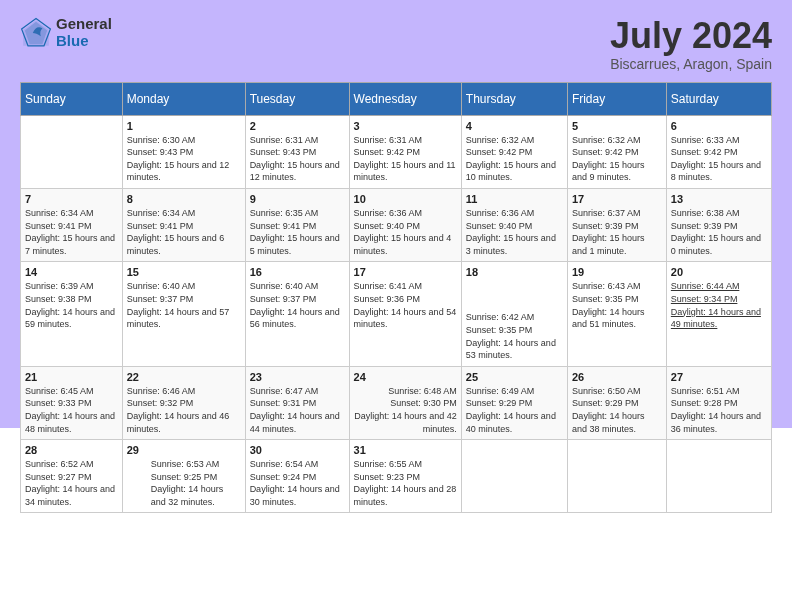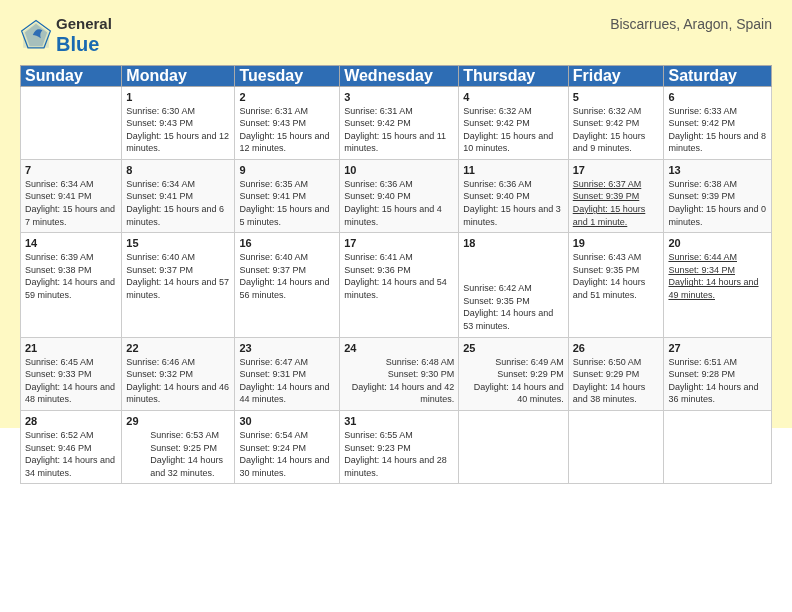--- a/index.html
+++ b/index.html
@@ -6,21 +6,21 @@
     body {
       font-family: Arial, sans-serif;
       background: #fff;
       width: 792px;
       height: 612px;
       overflow: hidden;
     }
     .page {
       width: 792px;
       height: 428px;
-      background: #fef9c3;
+      background: #c4b5fd;
       padding: 16px 20px 12px 20px;
     }
     .header {
       display: flex;
       justify-content: space-between;
       align-items: flex-start;
       margin-bottom: 10px;
     }
     .logo {
       display: flex;
@@ -31,21 +31,21 @@
       display: flex;
       flex-direction: column;
       line-height: 1.1;
     }
     .logo-general {
       font-size: 15px;
       font-weight: bold;
       color: #333;
     }
     .logo-blue {
-      font-size: 20px;
+      font-size: 15px;
       font-weight: bold;
       color: #1a6ab1;
     }
     .logo-icon {
       width: 32px;
       height: 32px;
     }
     .title-block {
       text-align: right;
     }
@@ -60,24 +60,24 @@
       color: #555;
     }
     table {
       width: 100%;
       border-collapse: collapse;
       font-size: 10px;
     }
     thead tr th {
       background-color: #2e6db4;
       color: #fff;
-      padding: 1px 4px;
+      padding: 9px 4px;
       text-align: left;
-      font-size: 16px;
-      font-weight: bold;
+      font-size: 12px;
+      font-weight: normal;
       border: 1px solid #aaa;
     }
     tbody tr td {
       border: 1px solid #ccc;
       padding: 4px 4px;
       vertical-align: top;
       background: #fff;
       min-height: 80px;
     }
     tbody tr:nth-child(even) td {
@@ -109,20 +109,21 @@
         <polygon points="20,2 38,15 30,36 10,36 2,15" fill="none" stroke="#1a6ab1" stroke-width="1.5"></polygon>
         <polygon points="20,6 34,17 28,34 12,34 6,17" fill="#2e6db4" opacity="0.3"></polygon>
         <path d="M16,20 Q20,10 28,14 Q24,18 26,24 Q20,20 16,20Z" fill="#2e6db4"></path>
       </svg>
       <div class="logo-text">
         <span class="logo-general">General</span>
         <span class="logo-blue">Blue</span>
       </div>
     </div>
     <div class="title-block">
+      <div class="main-title">July 2024</div>
       <div class="subtitle">Biscarrues, Aragon, Spain</div>
     </div>
   </div>
 
   <table>
     <thead>
       <tr>
         <th>Sunday</th>
         <th>Monday</th>
         <th>Tuesday</th>
@@ -198,21 +199,21 @@
 Daylight: 15 hours and 4 minutes.</div>
           </td>
           <td>
             <div class="day-number">11</div>
             <div class="day-info" style="white-space: pre-line;">Sunrise: 6:36 AM
 Sunset: 9:40 PM
 Daylight: 15 hours and 3 minutes.</div>
           </td>
           <td>
             <div class="day-number">17</div>
-            <div class="day-info" style="white-space: pre-line; text-decoration: underline;">Sunrise: 6:37 AM
+            <div class="day-info" style="white-space: pre-line;">Sunrise: 6:37 AM
 Sunset: 9:39 PM
 Daylight: 15 hours and 1 minute.</div>
           </td>
           <td>
             <div class="day-number">13</div>
             <div class="day-info" style="white-space: pre-line;">Sunrise: 6:38 AM
 Sunset: 9:39 PM
 Daylight: 15 hours and 0 minutes.</div>
           </td>
         </tr>
@@ -280,42 +281,42 @@
 Daylight: 14 hours and 44 minutes.</div>
           </td>
           <td>
             <div class="day-number">24</div>
             <div class="day-info" style="white-space: pre-line; text-align: right;">Sunrise: 6:48 AM
 Sunset: 9:30 PM
 Daylight: 14 hours and 42 minutes.</div>
           </td>
           <td>
             <div class="day-number">25</div>
-            <div class="day-info" style="white-space: pre-line; text-align: right;">Sunrise: 6:49 AM
+            <div class="day-info" style="white-space: pre-line;">Sunrise: 6:49 AM
 Sunset: 9:29 PM
 Daylight: 14 hours and 40 minutes.</div>
           </td>
           <td>
             <div class="day-number">26</div>
             <div class="day-info" style="white-space: pre-line;">Sunrise: 6:50 AM
 Sunset: 9:29 PM
 Daylight: 14 hours and 38 minutes.</div>
           </td>
           <td>
             <div class="day-number">27</div>
             <div class="day-info" style="white-space: pre-line;">Sunrise: 6:51 AM
 Sunset: 9:28 PM
 Daylight: 14 hours and 36 minutes.</div>
           </td>
         </tr>
         <tr>
           <td>
             <div class="day-number">28</div>
             <div class="day-info" style="white-space: pre-line;">Sunrise: 6:52 AM
-Sunset: 9:46 PM
+Sunset: 9:27 PM
 Daylight: 14 hours and 34 minutes.</div>
           </td>
           <td>
             <div class="day-number">29</div>
             <div class="day-info" style="white-space: pre-line; margin-left: 24px;">Sunrise: 6:53 AM
 Sunset: 9:25 PM
 Daylight: 14 hours and 32 minutes.</div>
           </td>
           <td>
             <div class="day-number">30</div>

